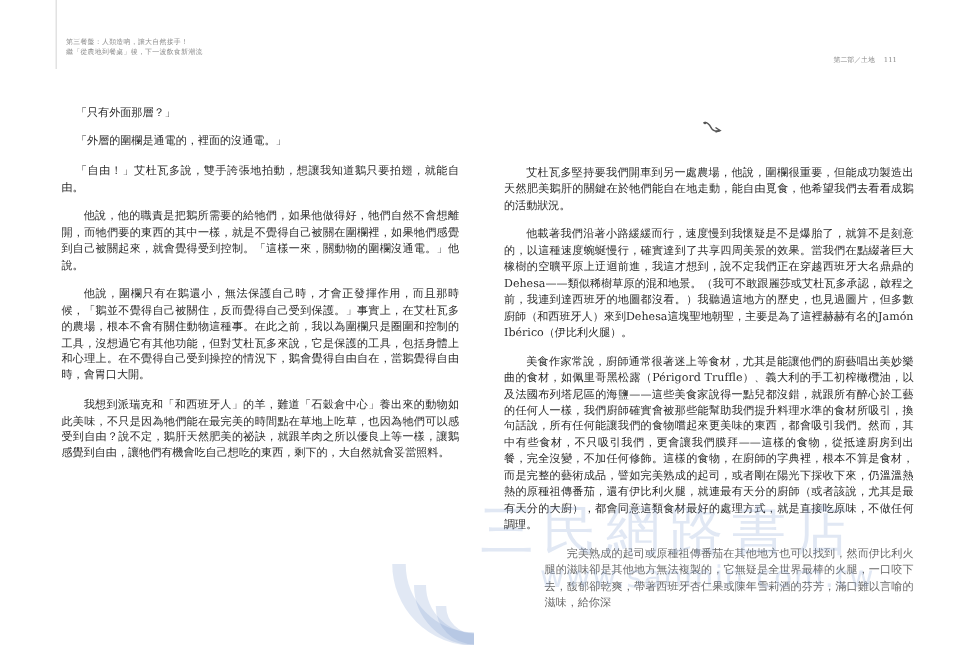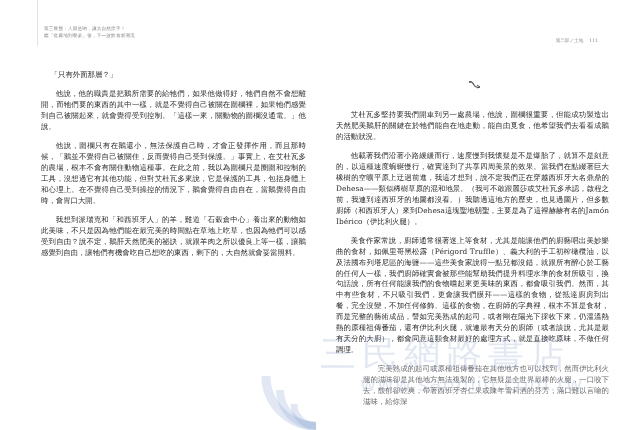--- a/index.html
+++ b/index.html
@@ -68,20 +68,22 @@
 <div class="spread">
   <div class="crop-line"></div>
 
   <div class="page page-left">
     <div class="running-head-left">
       <div>第三餐盤：人類造吶，讓大自然接手！</div>
       <div>繼「從農地到餐桌」後，下一波飲食新潮流</div>
     </div>
     <div class="text-block">
       <p class="para quote">「只有外面那層？」</p>
+      <p class="para quote">「外層的圍欄是通電的，裡面的沒通電。」</p>
+      <p class="para quote">「自由！」艾杜瓦多說，雙手誇張地拍動，想讓我知道鵝只要拍翅，就能自由。</p>
       <p class="para">他說，他的職責是把鵝所需要的給牠們，如果他做得好，牠們自然不會想離開，而牠們要的東西的其中一樣，就是不覺得自己被關在圍欄裡，如果牠們感覺到自己被關起來，就會覺得受到控制。「這樣一來，關動物的圍欄沒通電。」他說。</p>
       <p class="para">他說，圍欄只有在鵝還小，無法保護自己時，才會正發揮作用，而且那時候，「鵝並不覺得自己被關住，反而覺得自己受到保護。」事實上，在艾杜瓦多的農場，根本不會有關住動物這種事。在此之前，我以為圍欄只是圈圍和控制的工具，沒想過它有其他功能，但對艾杜瓦多來說，它是保護的工具，包括身體上和心理上。在不覺得自己受到操控的情況下，鵝會覺得自由自在，當鵝覺得自由時，會胃口大開。</p>
       <p class="para">我想到派瑞克和「和西班牙人」的羊，難道「石穀倉中心」養出來的動物如此美味，不只是因為牠們能在最完美的時間點在草地上吃草，也因為牠們可以感受到自由？說不定，鵝肝天然肥美的祕訣，就跟羊肉之所以優良上等一樣，讓鵝感覺到自由，讓牠們有機會吃自己想吃的東西，剩下的，大自然就會妥當照料。</p>
     </div>
   </div>
 
   <div class="page page-right">
     <div class="running-head-right">
       <span>第二部／土地</span><span>111</span>
     </div>

